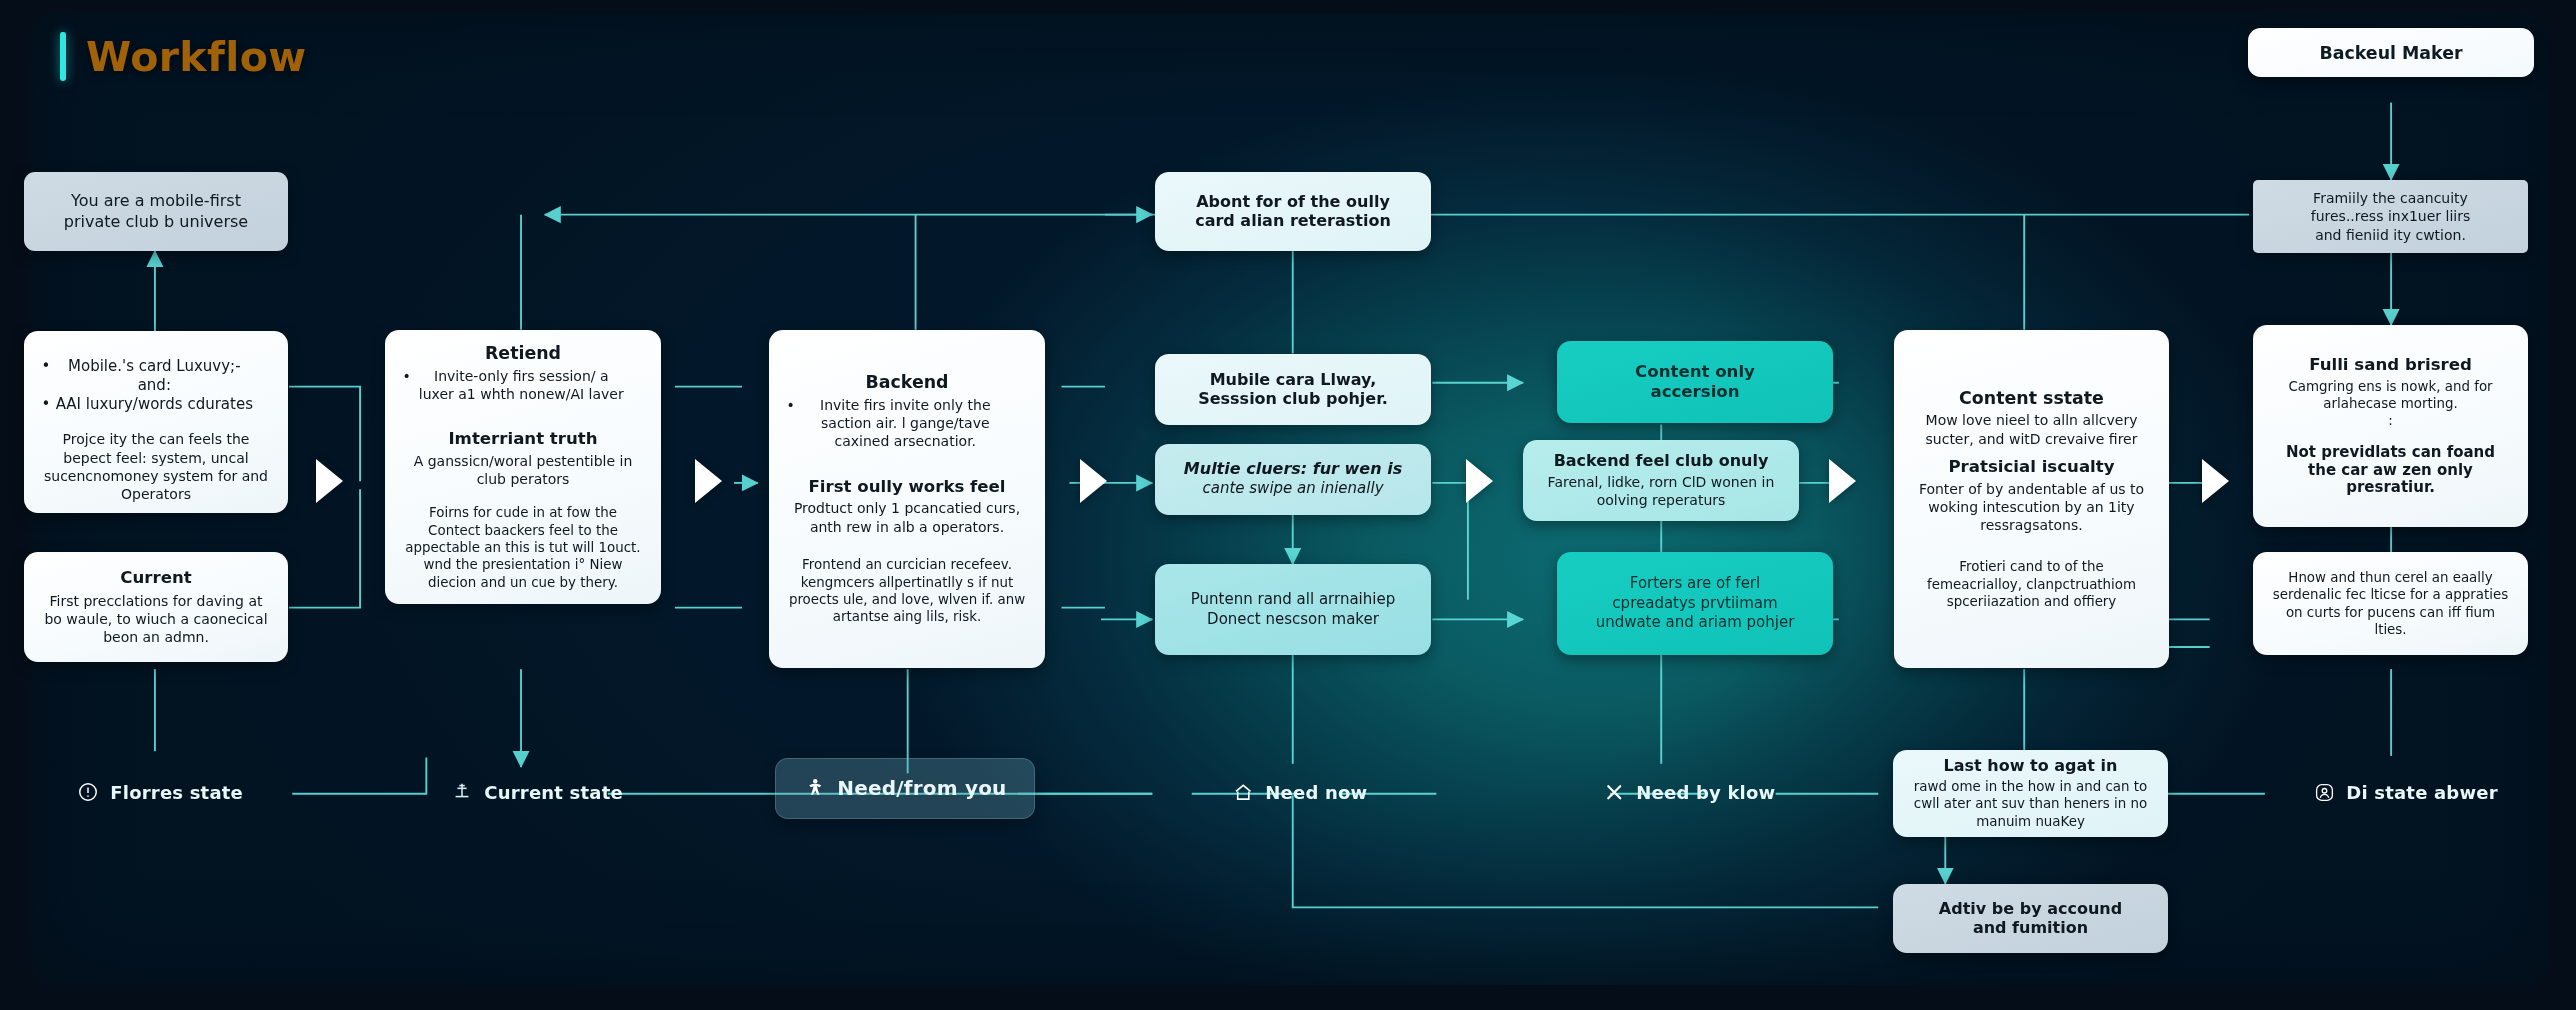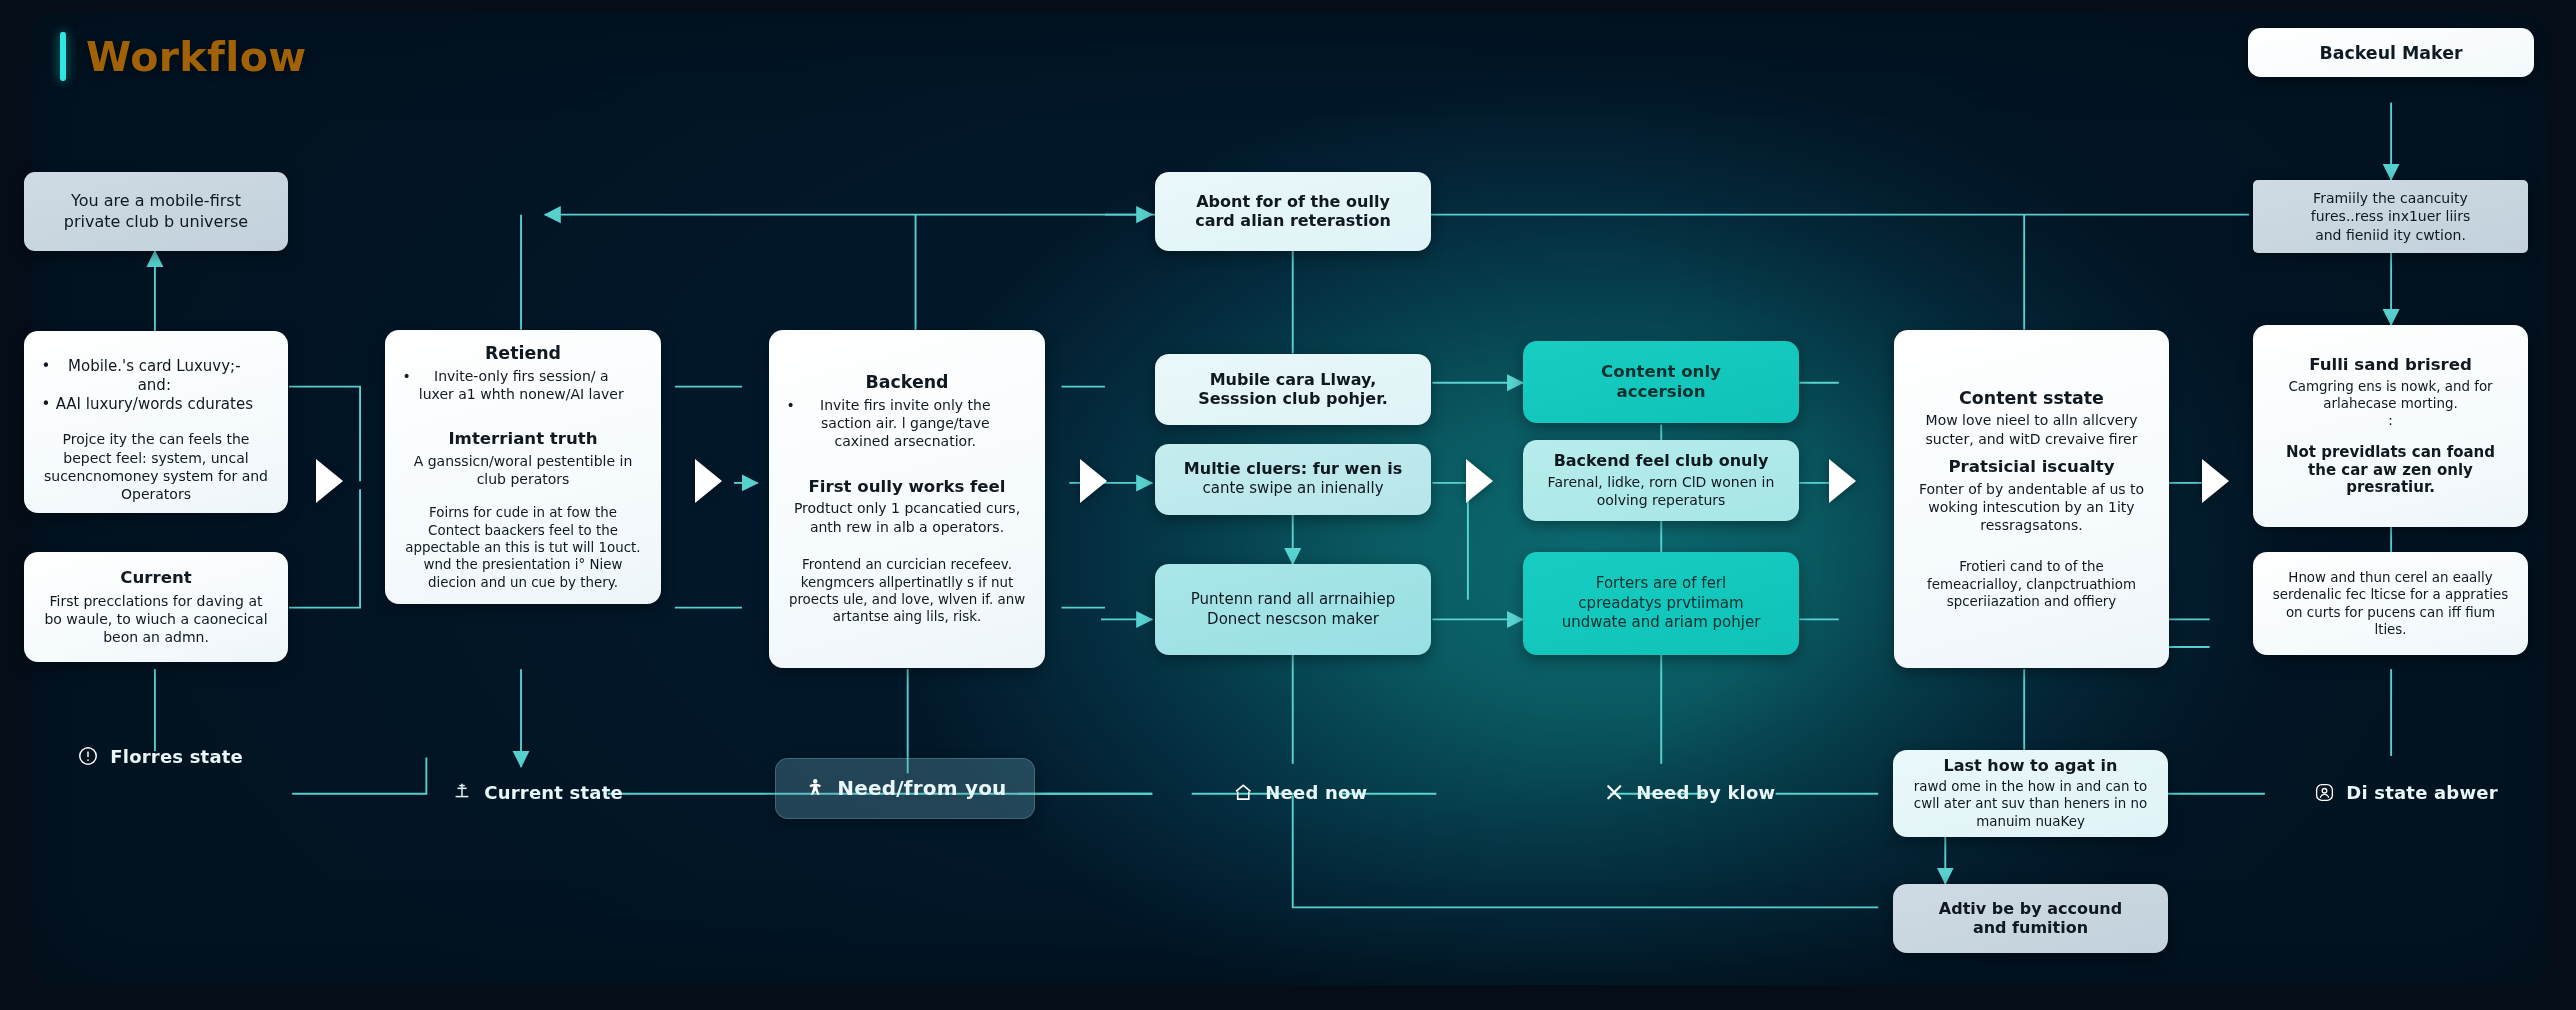--- a/index.html
+++ b/index.html
@@ -37,23 +37,23 @@
   .node .h{font-weight:700;line-height:1.18;}
   .node .p{line-height:1.3;}
   .node .sp{height:9.5px;}
   .node ul{list-style:none;margin:16px;padding:0;}
   .node li{position:relative;line-height:1.28;}
   .node li::before{content:"\2022";position:absolute;left:-12.6px;top:0;}
 
   .sk-white{background:linear-gradient(165deg,#ffffff 0%,#f6fbfd 60%,#eef5f9 100%);}
   .sk-steel{background:linear-gradient(165deg,#cfdbe4 0%,#c2d1dc 100%);}
   .sk-pale {background:linear-gradient(165deg,#eaf8fa 0%,#dff3f6 100%);}
-  .sk-mint {background:linear-gradient(165deg,#c5ecef 0%,#b6e6ea 100%);}
+  .sk-mint {background:linear-gradient(165deg,#c5ecef 0%,#b6e6ea 100%);font-style:italic;}
   .sk-aqua {background:linear-gradient(165deg,#a9e6e9 0%,#98dfe3 100%);}
-  .sk-teal {background:linear-gradient(165deg,#17cdc1 0%,#10c2b8 100%);}
+  .sk-teal {background:linear-gradient(165deg,#17cdc1 0%,#10c2b8 100%);margin-left:34px;}
   .sk-tealL{background:linear-gradient(165deg,#b7ecec 0%,#a7e6e6 100%);text-align:center;}
 
   
   .legend{position:absolute;z-index:5;display:flex;align-items:center;gap:10.3px;color:#e8f7fa;white-space:nowrap;}
   .legend .lg-ic{width:24px;height:24px;display:flex;align-items:center;justify-content:center;}
   .legend .lg-tx{font-size:18px;font-weight:600;letter-spacing:0.2px;}
   .legend.hl{background:rgba(103,166,183,.32);border:0.8px solid rgba(168,226,236,.22);
              border-radius:12.6px;padding:17.4px 27px;box-shadow:0 4.7px 14px rgba(0,0,0,.28);}
 
   
@@ -276,21 +276,21 @@
     <div class="p" style="font-size:13.4px;margin-top:3.2px;">Camgring ens is nowk, and for arlahecase morting.</div>
     <div class="p" style="font-size:13.4px;">:</div>
     <div class="sp"></div>
     <div class="h" style="font-size:15px;margin-top:4.7px;">Not previdlats can foand the car aw zen only presratiur.</div>
   </div>
 
   <div class="node sk-white" style="left:2253px;top:552px;width:275px;height:103px;">
     <div class="p" style="font-size:13.4px;">Hnow and thun cerel an eaally serdenalic fec lticse for a appraties on curts for pucens can iff fium lties.</div>
   </div>
 
-  <div class="legend" style="left:76px;top:744px;">
+  <div class="legend" style="left:76px;top:780px;">
     <span class="lg-ic">
       <svg width="22" height="22" viewBox="0 0 24 24" fill="none" stroke="#ffffff" stroke-width="1.6">
         <circle cx="12" cy="12" r="9"></circle>
           <path d="M12 7v6"></path>
           <circle cx="12" cy="16.5" r=".9" fill="#fff" stroke="none"></circle>
       </svg>
     </span>
     <span class="lg-tx">Florres state</span>
   </div>
 

